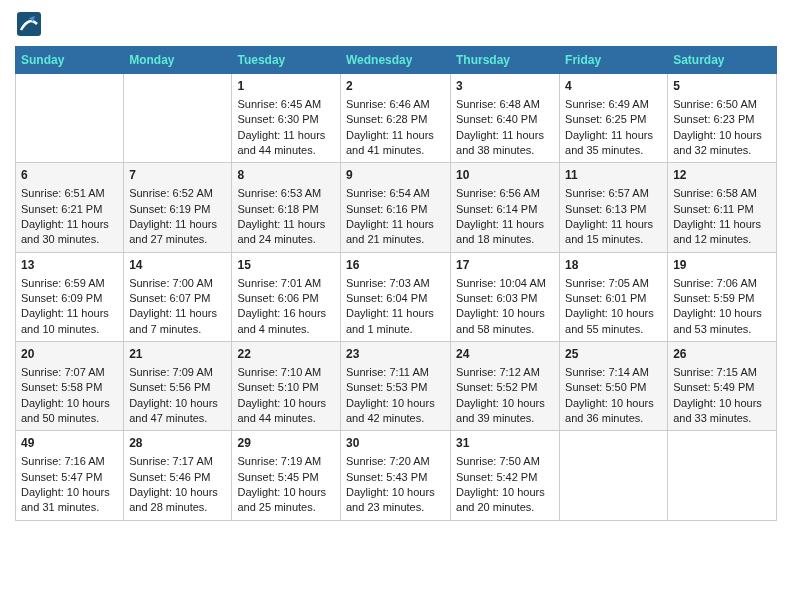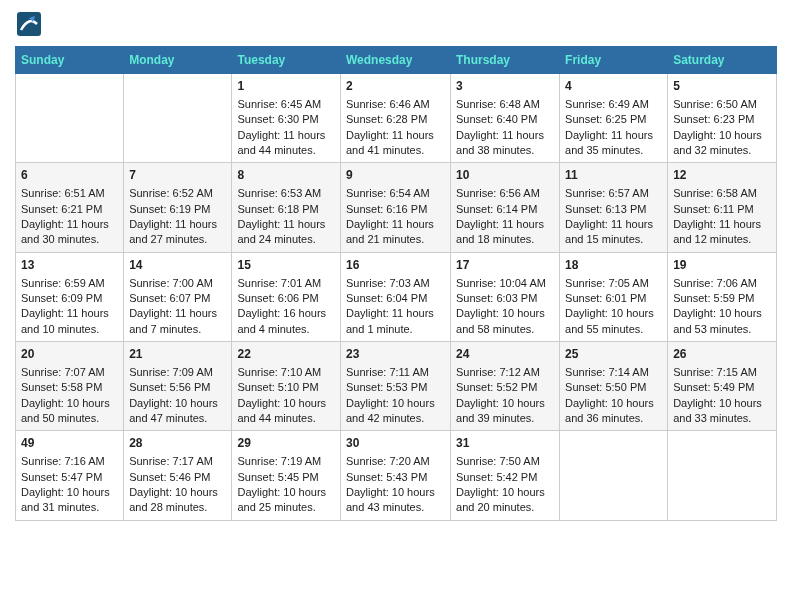--- a/index.html
+++ b/index.html
@@ -144,19 +144,19 @@
         <td><span class="day-number">22</span><span>Sunrise: 7:10 AM</span><br><span>Sunset: 5:10 PM</span><br><span>Daylight: 10 hours and 44 minutes.</span></td>
         <td><span class="day-number">23</span><span>Sunrise: 7:11 AM</span><br><span>Sunset: 5:53 PM</span><br><span>Daylight: 10 hours and 42 minutes.</span></td>
         <td><span class="day-number">24</span><span>Sunrise: 7:12 AM</span><br><span>Sunset: 5:52 PM</span><br><span>Daylight: 10 hours and 39 minutes.</span></td>
         <td><span class="day-number">25</span><span>Sunrise: 7:14 AM</span><br><span>Sunset: 5:50 PM</span><br><span>Daylight: 10 hours and 36 minutes.</span></td>
         <td><span class="day-number">26</span><span>Sunrise: 7:15 AM</span><br><span>Sunset: 5:49 PM</span><br><span>Daylight: 10 hours and 33 minutes.</span></td>
       </tr>
       <tr>
         <td><span class="day-number">49</span><span>Sunrise: 7:16 AM</span><br><span>Sunset: 5:47 PM</span><br><span>Daylight: 10 hours and 31 minutes.</span></td>
         <td><span class="day-number">28</span><span>Sunrise: 7:17 AM</span><br><span>Sunset: 5:46 PM</span><br><span>Daylight: 10 hours and 28 minutes.</span></td>
         <td><span class="day-number">29</span><span>Sunrise: 7:19 AM</span><br><span>Sunset: 5:45 PM</span><br><span>Daylight: 10 hours and 25 minutes.</span></td>
-        <td><span class="day-number">30</span><span>Sunrise: 7:20 AM</span><br><span>Sunset: 5:43 PM</span><br><span>Daylight: 10 hours and 43 minutes.</span></td>
+        <td><span class="day-number">30</span><span>Sunrise: 7:20 AM</span><br><span>Sunset: 5:43 PM</span><br><span>Daylight: 10 hours and 23 minutes.</span></td>
         <td><span class="day-number">31</span><span>Sunrise: 7:50 AM</span><br><span>Sunset: 5:42 PM</span><br><span>Daylight: 10 hours and 20 minutes.</span></td>
         <td class="empty-cell"></td>
         <td class="empty-cell"></td>
       </tr>
     </tbody>
 </table>
 
 </body></html>

